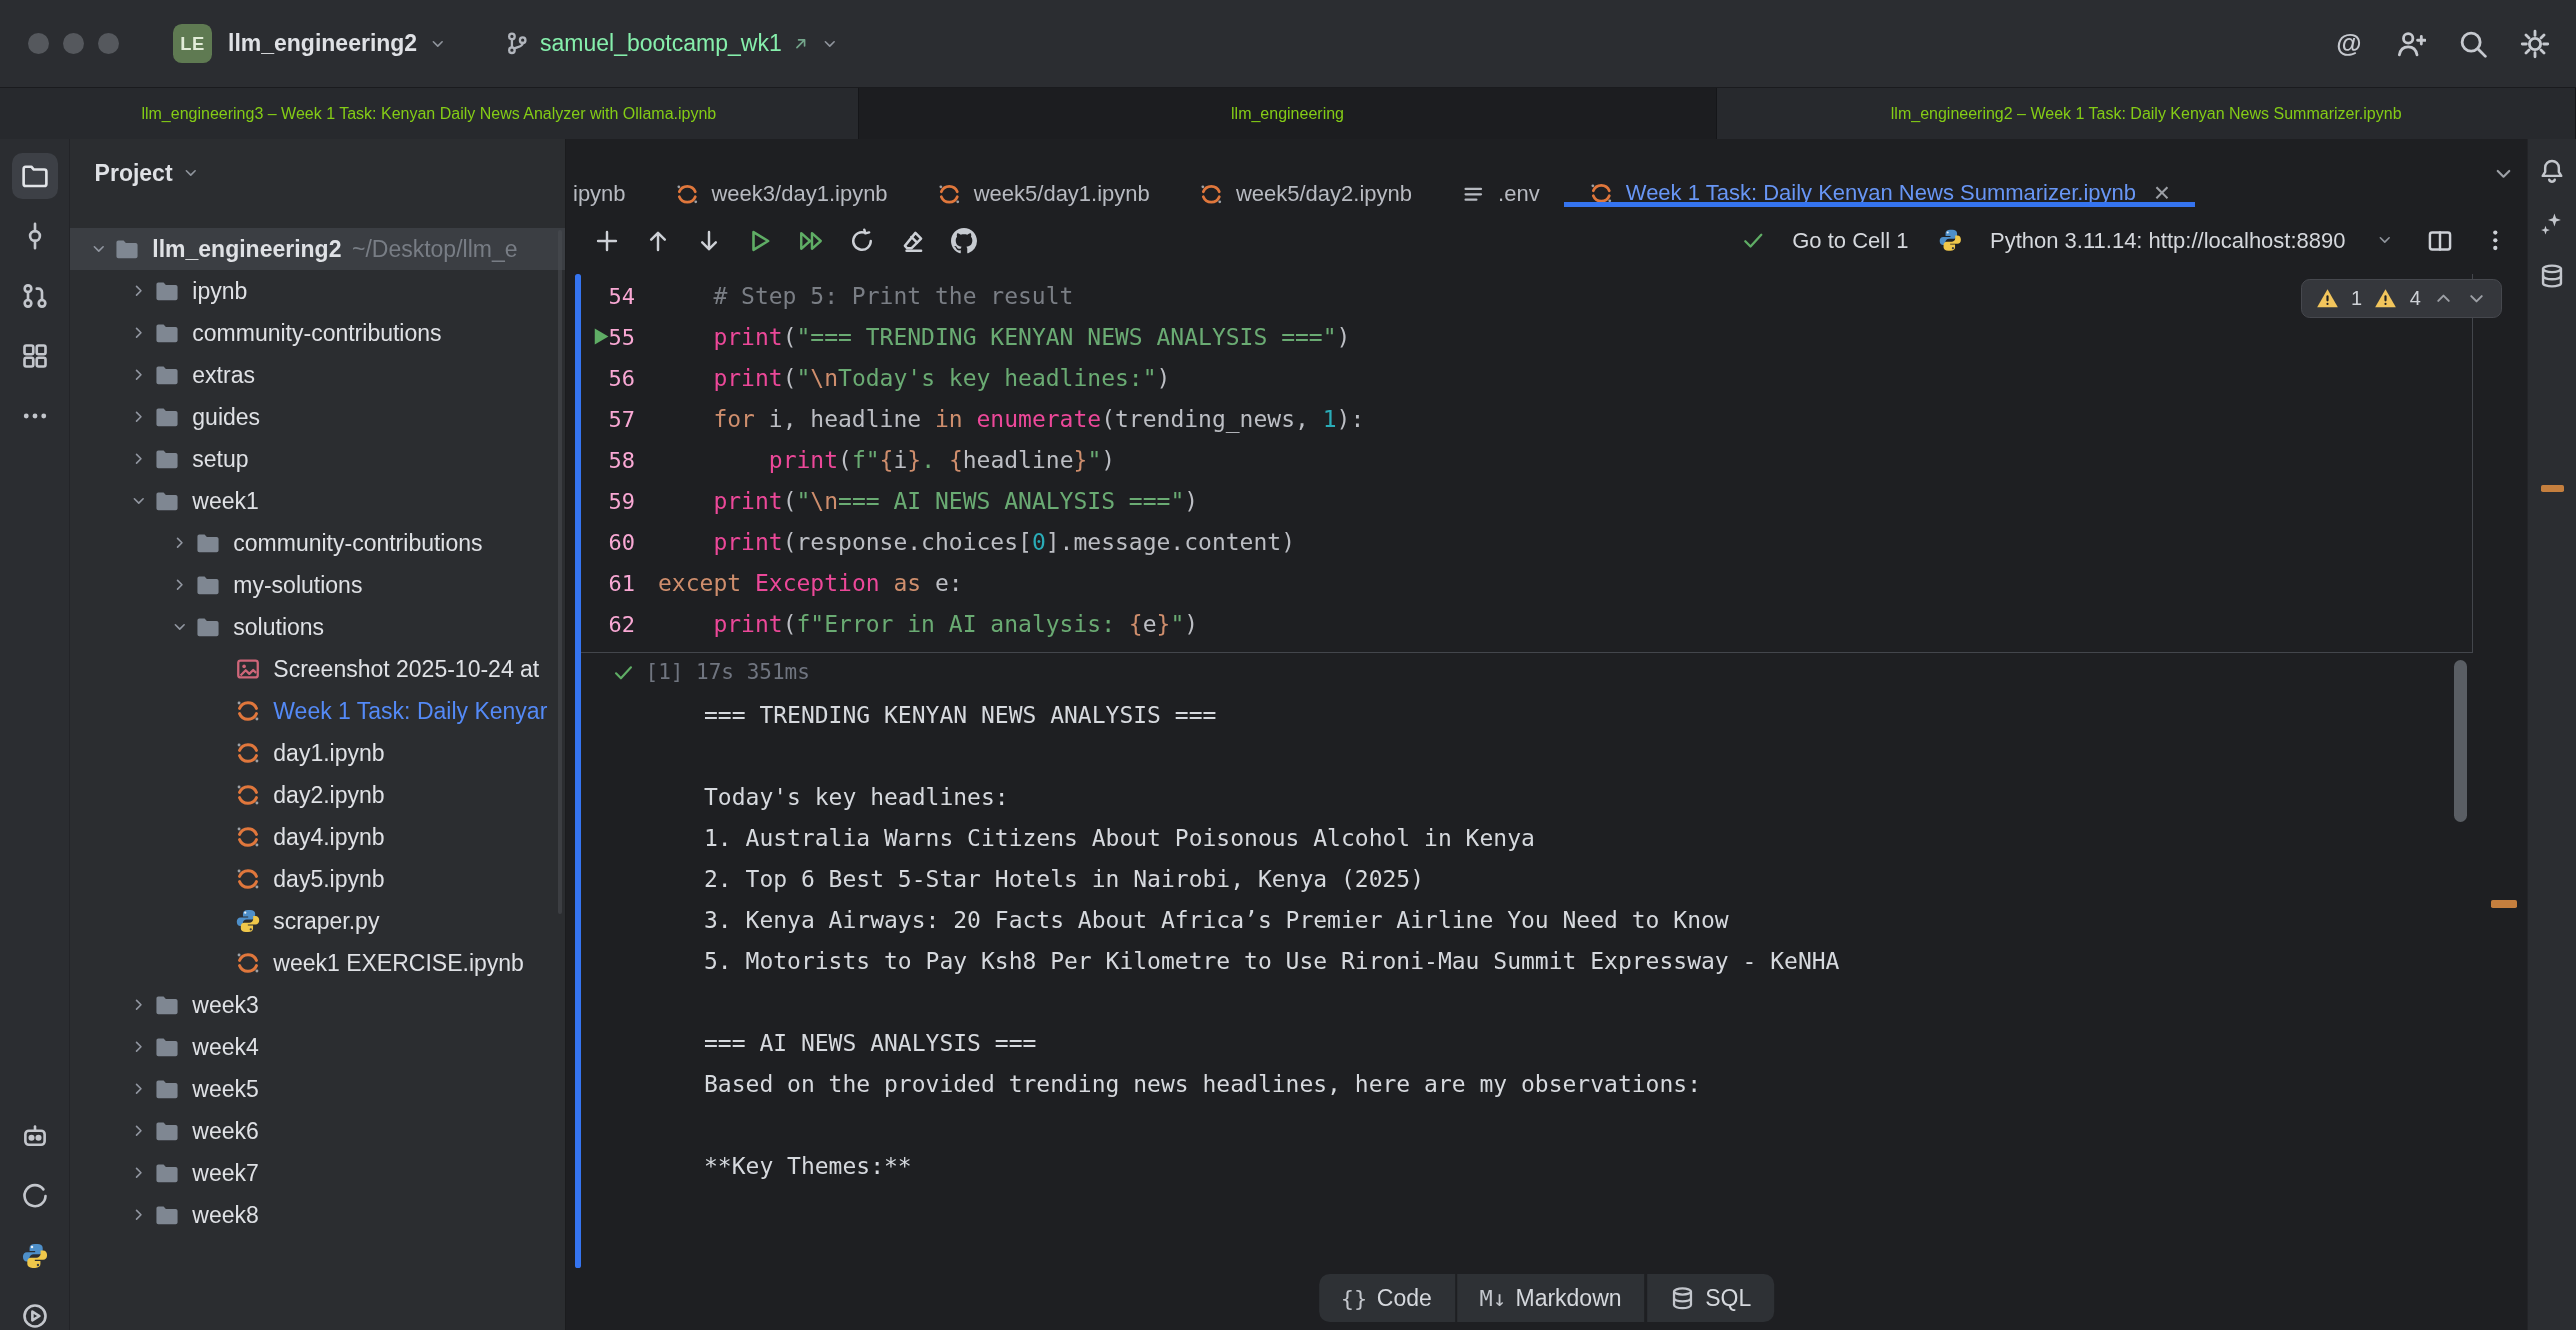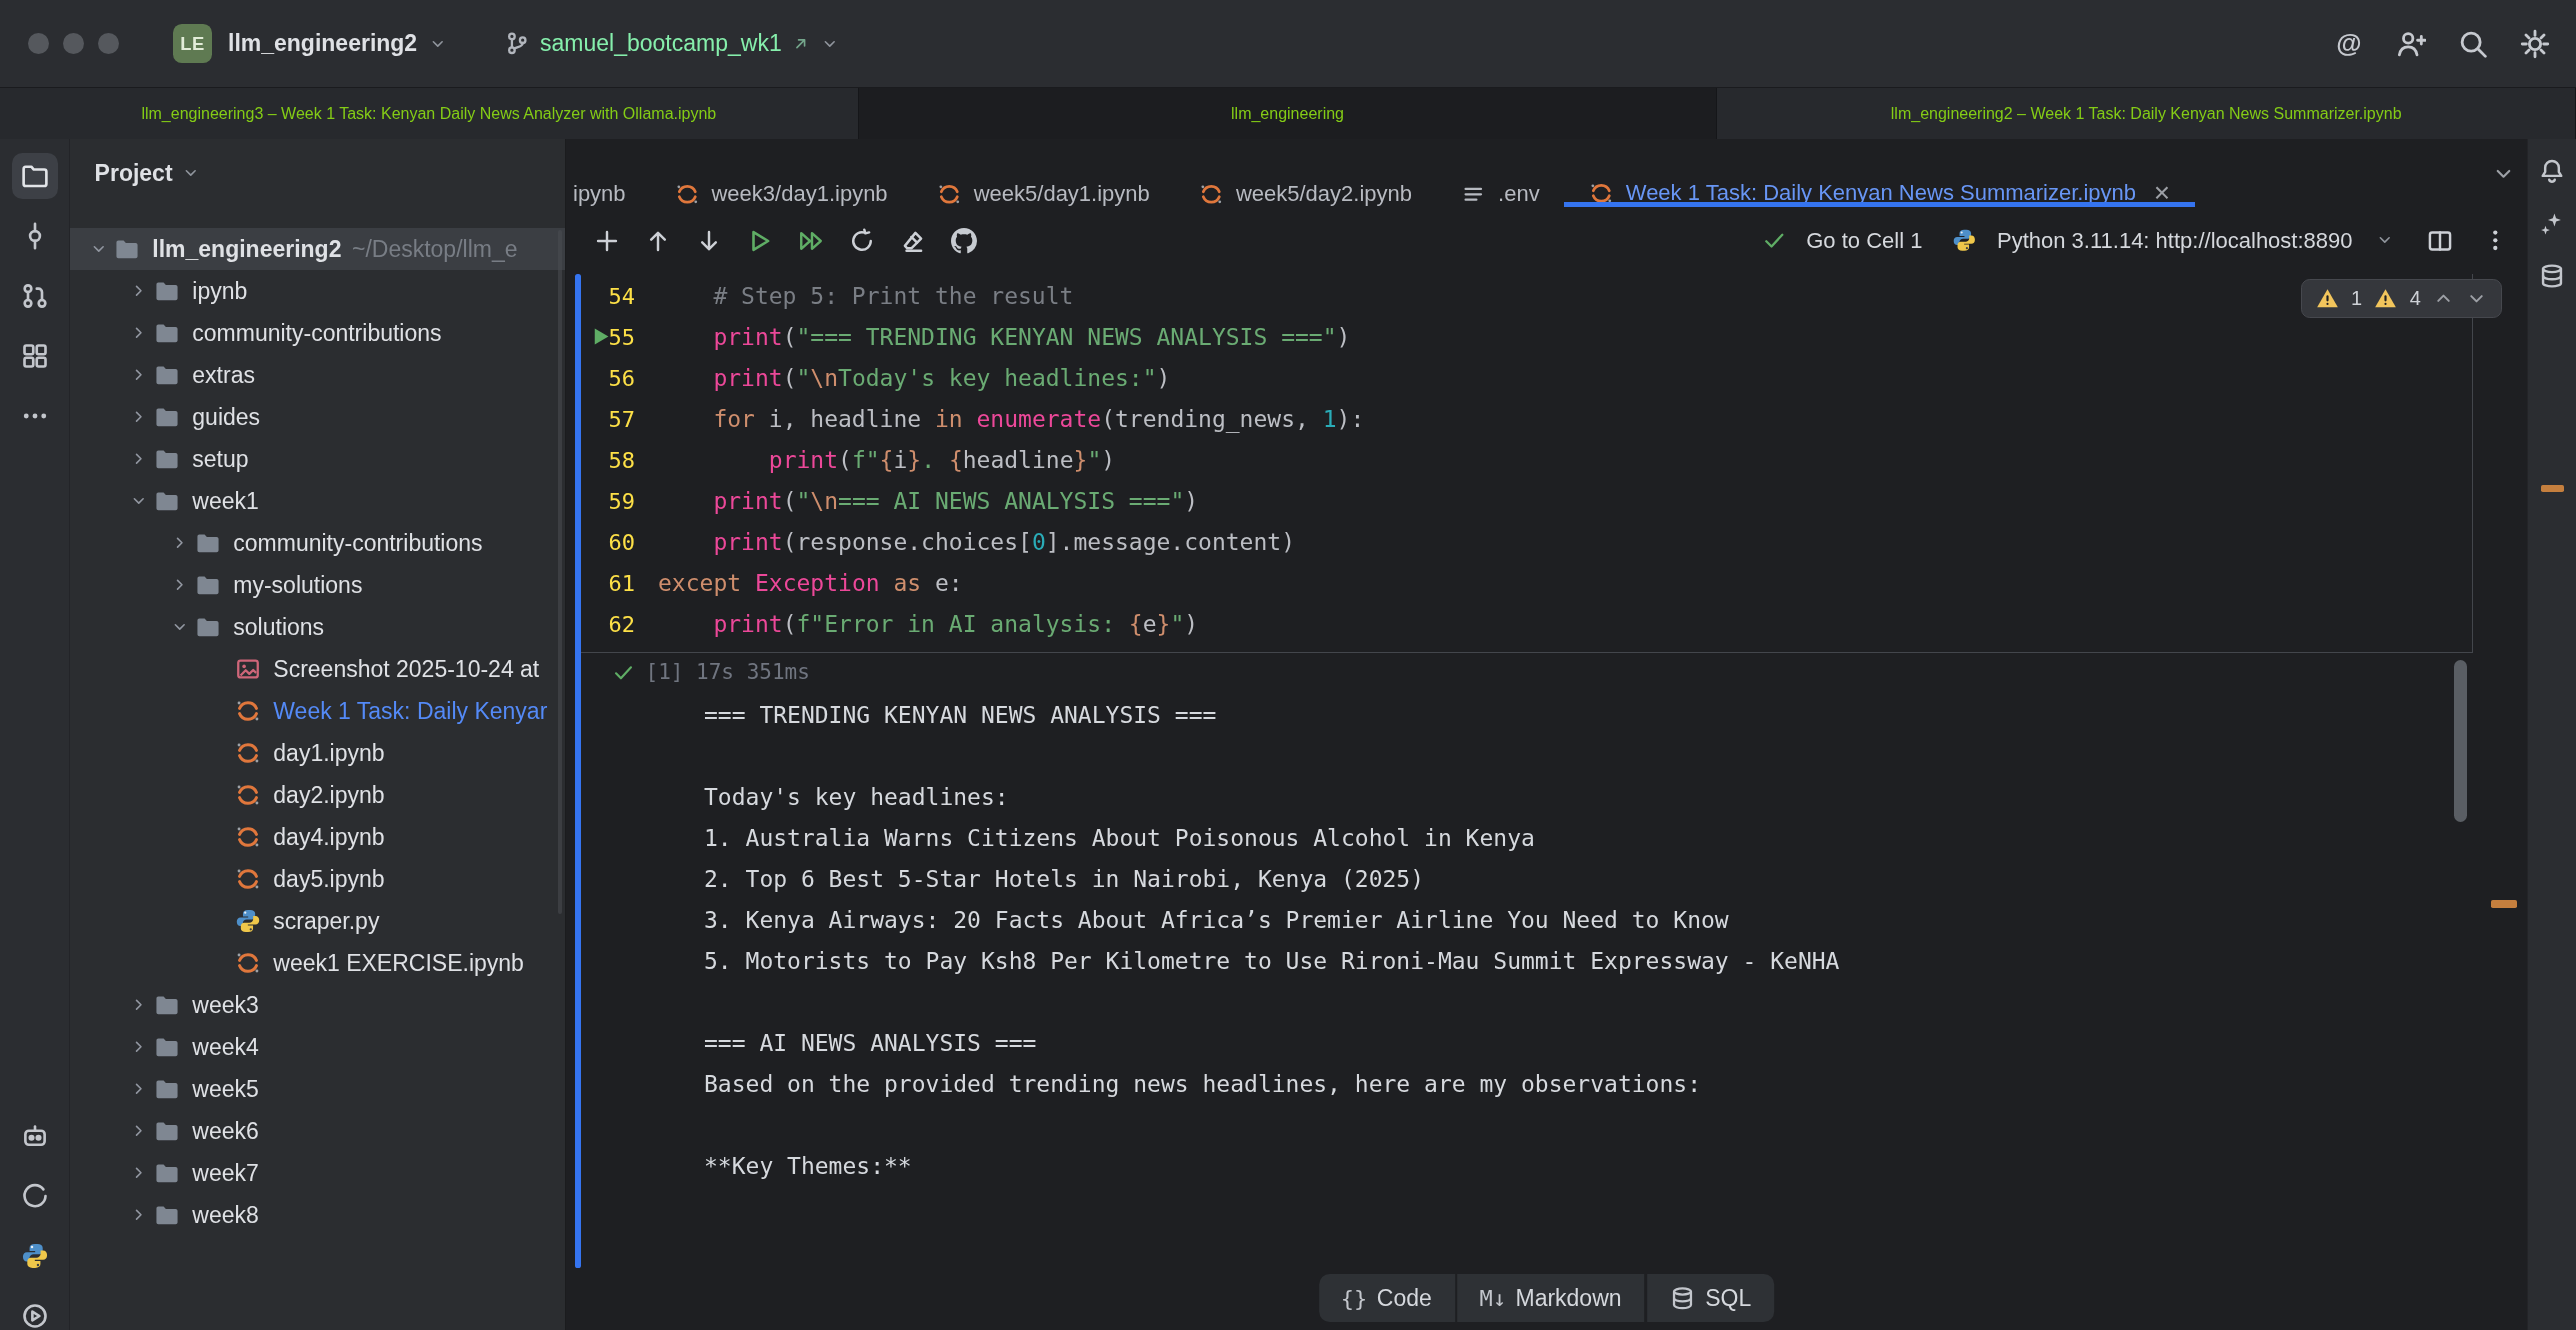--- a/index.html
+++ b/index.html
@@ -72,32 +72,32 @@
   .etab.active{color:#6896f5}
   .etab.active::after{content:"";position:absolute;left:0;right:0;bottom:0;height:5.3px;background:#3574f0}
   .tab-close{margin-left:5.3px;color:#9da0a6;font-size:28px;line-height:1}
   .tabbar-chev{margin-left:auto;align-self:center;width:23px;height:23px;color:#9da0a6}
 
   
   #nb-toolbar{height:67px;display:flex;align-items:center;padding:0 19.3px}
   .tb-btn{width:44px;height:44px;display:flex;align-items:center;justify-content:center;color:#cdd0d6;margin-right:7px}
   .tb-btn .ic{width:26px;height:26px}
   .nbt-right{margin-left:auto;display:flex;align-items:center;gap:30px;font-size:22px;color:#d5d8dd}
-  .nbt-item{display:flex;align-items:flex-start;gap:20px}
+  .nbt-item{display:flex;align-items:flex-start;gap:27px}
   .nbt-item .ic{width:24.6px;height:24.6px}
   .nbt-item .ic.green{color:#5fad65}
 
   
   #nb-content{position:absolute;left:0;right:0;top:135px;bottom:0;overflow:hidden}
   #cell-accent{position:absolute;left:8.8px;top:0;width:6.1px;height:994px;background:#3574f0;border-radius:2.6px}
   #code-frame{position:absolute;left:15px;top:-1.8px;right:54px;height:381px;
     border:0.9px solid #43464c;border-top:none;border-left:none}
   #code-area{position:absolute;left:15px;top:1.8px;right:56px}
   .code-row{display:flex;align-items:center;height:41px;font-family:"DejaVu Sans Mono",monospace;font-size:23px}
-  .ln{width:77px;text-align:right;padding-right:23px;color:#fde047;font-size:22px;flex:none}
+  .ln{width:77px;text-align:right;padding-right:23px;color:#f9a8d4;font-size:22px;flex:none}
   .code-text{white-space:pre}
   .tk-cm{color:#7a7e85}.tk-str{color:#6aab73}.tk-kw{color:#cf8e6d}.tk-num{color:#2aacb8}
   .tk-fn{color:#ec4899}.tk-esc{color:#cf8e6d}.tk-br{color:#cf8e6d}.tk-pn{color:#bcbec4}
   #run-arrow{position:absolute;left:23px;top:51px;width:23px;height:23px}
   #exec-row{position:absolute;left:46px;top:386px;display:flex;align-items:center;gap:10.5px;
     font-family:"DejaVu Sans Mono",monospace;font-size:21px;color:#707580}
   #exec-row .ic{width:23px;height:23px;color:#5fad65}
 
   #warn-box{position:absolute;top:5.3px;right:24.6px;display:flex;align-items:center;gap:12.3px;
     background:#35373c;border:0.9px solid #46484e;border-radius:8.8px;padding:7px 14px;font-size:20px;color:#ced1d7}

